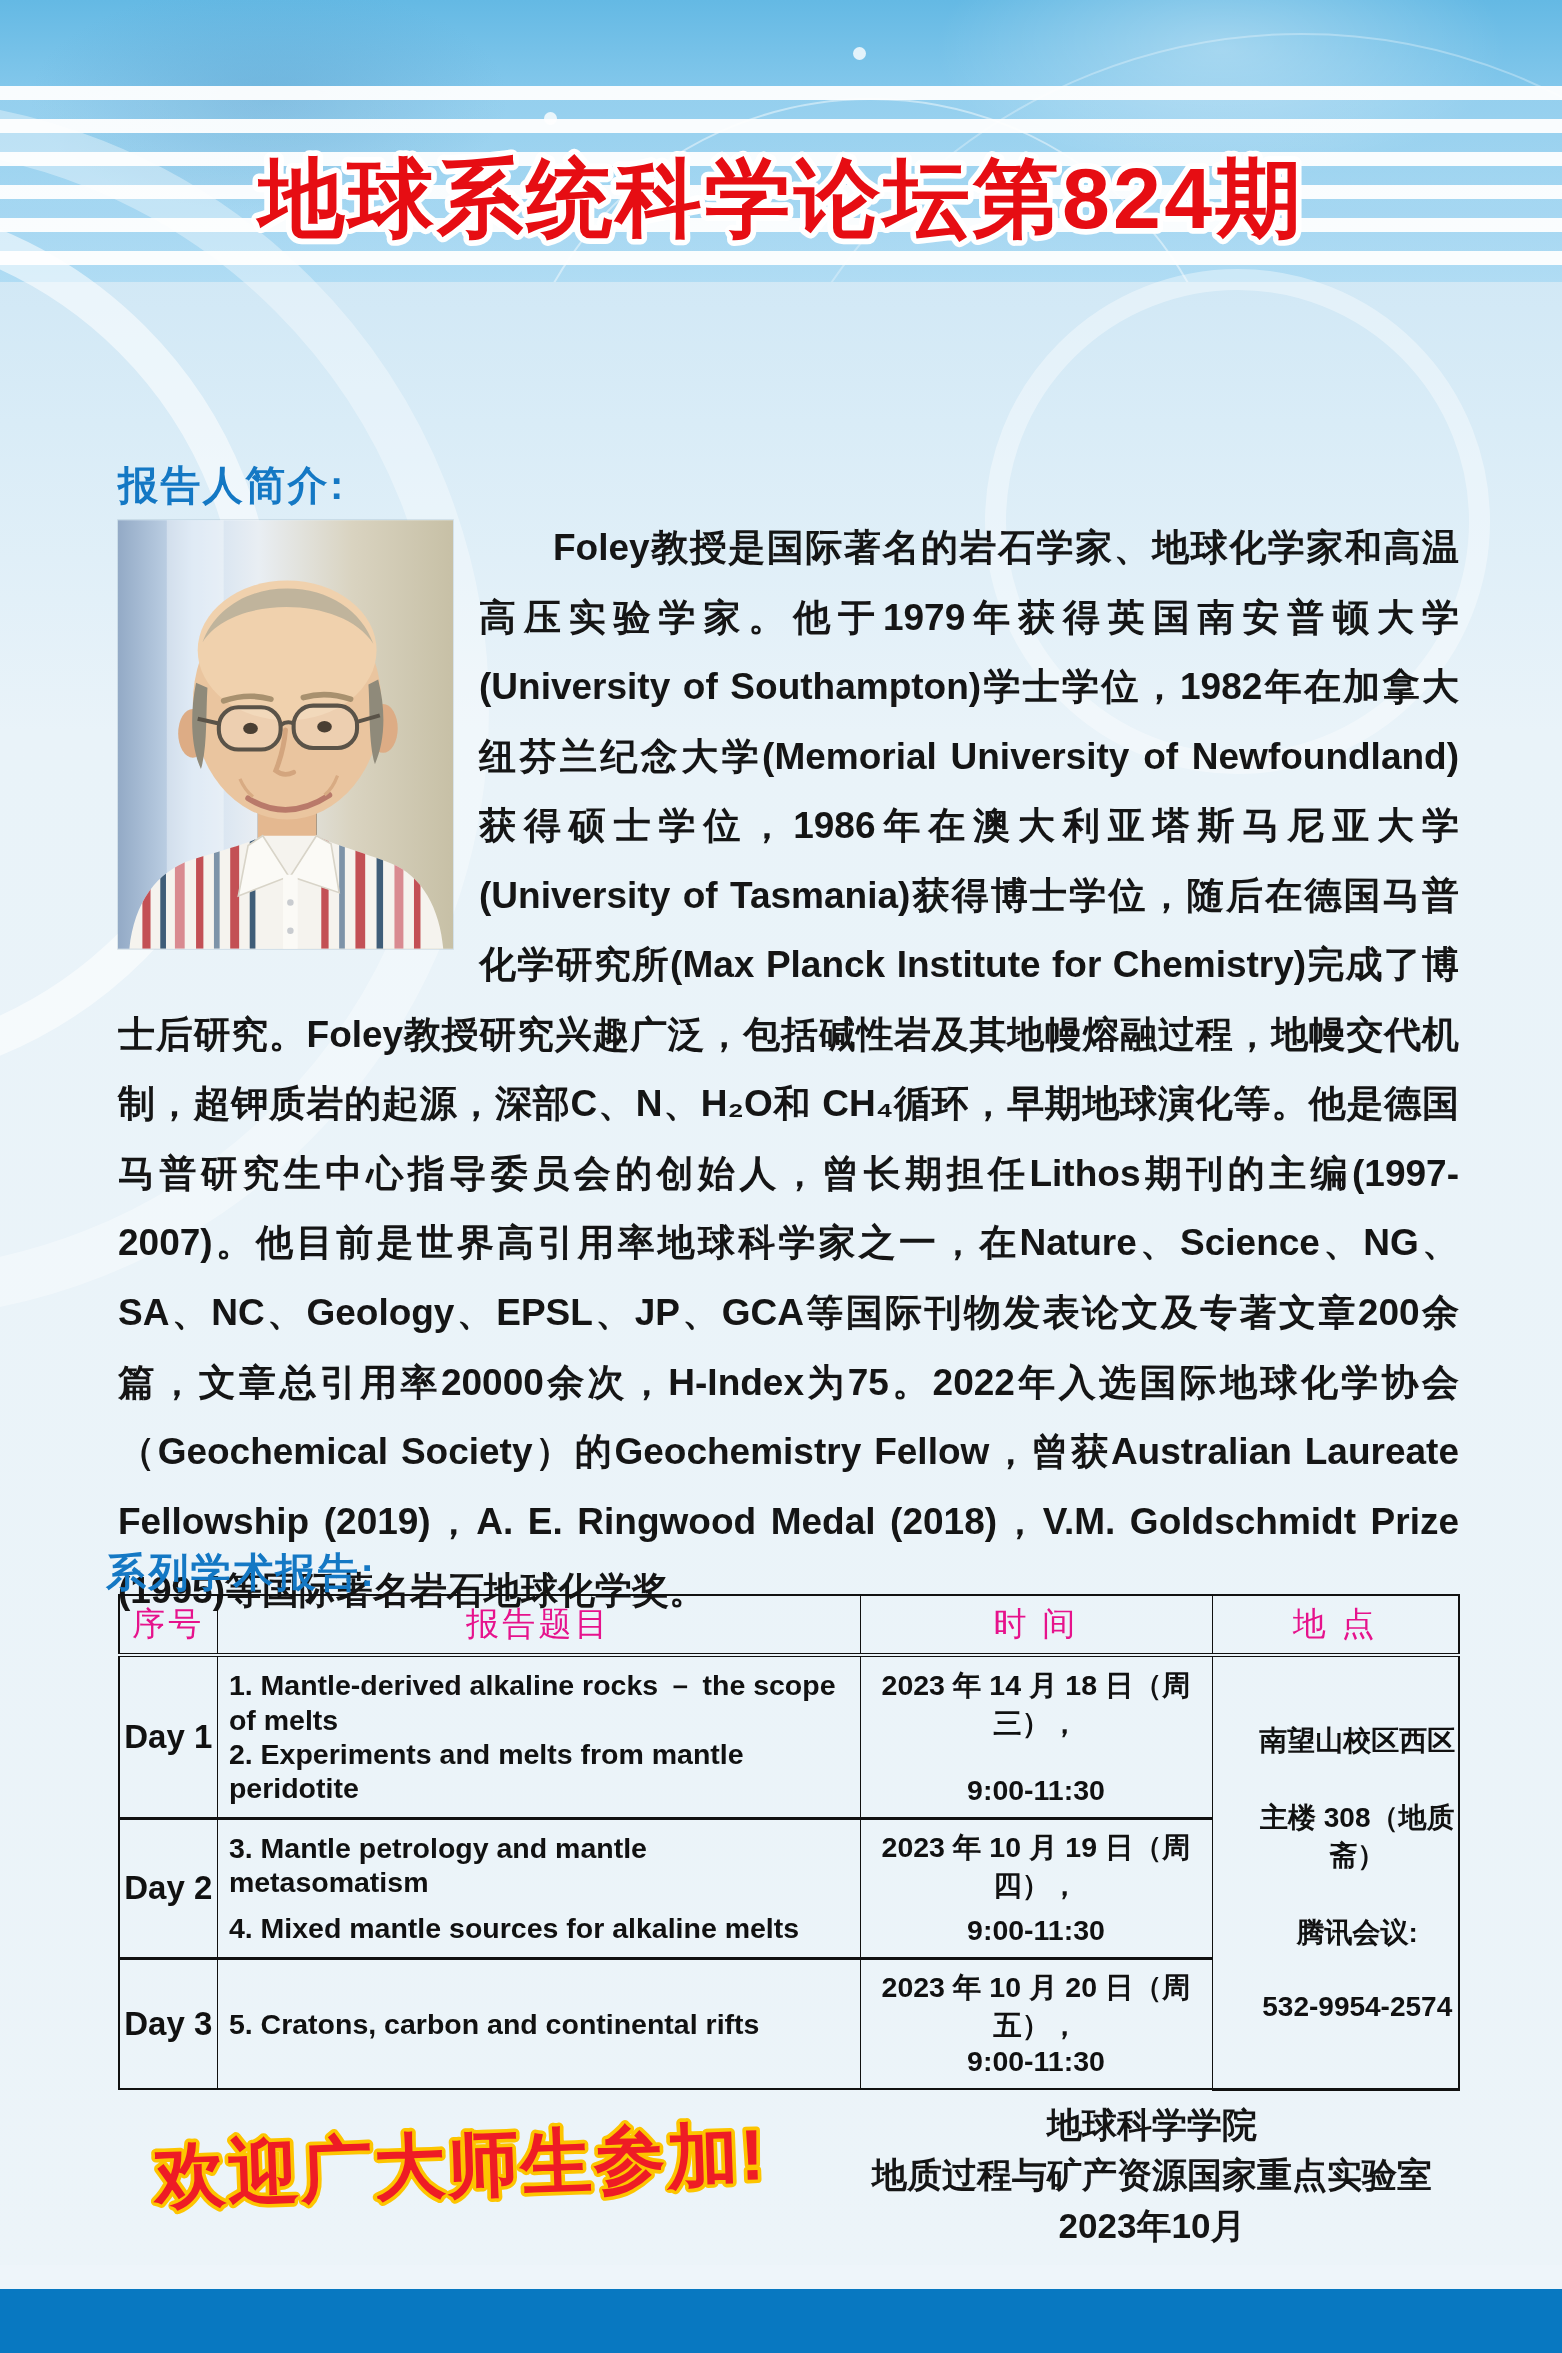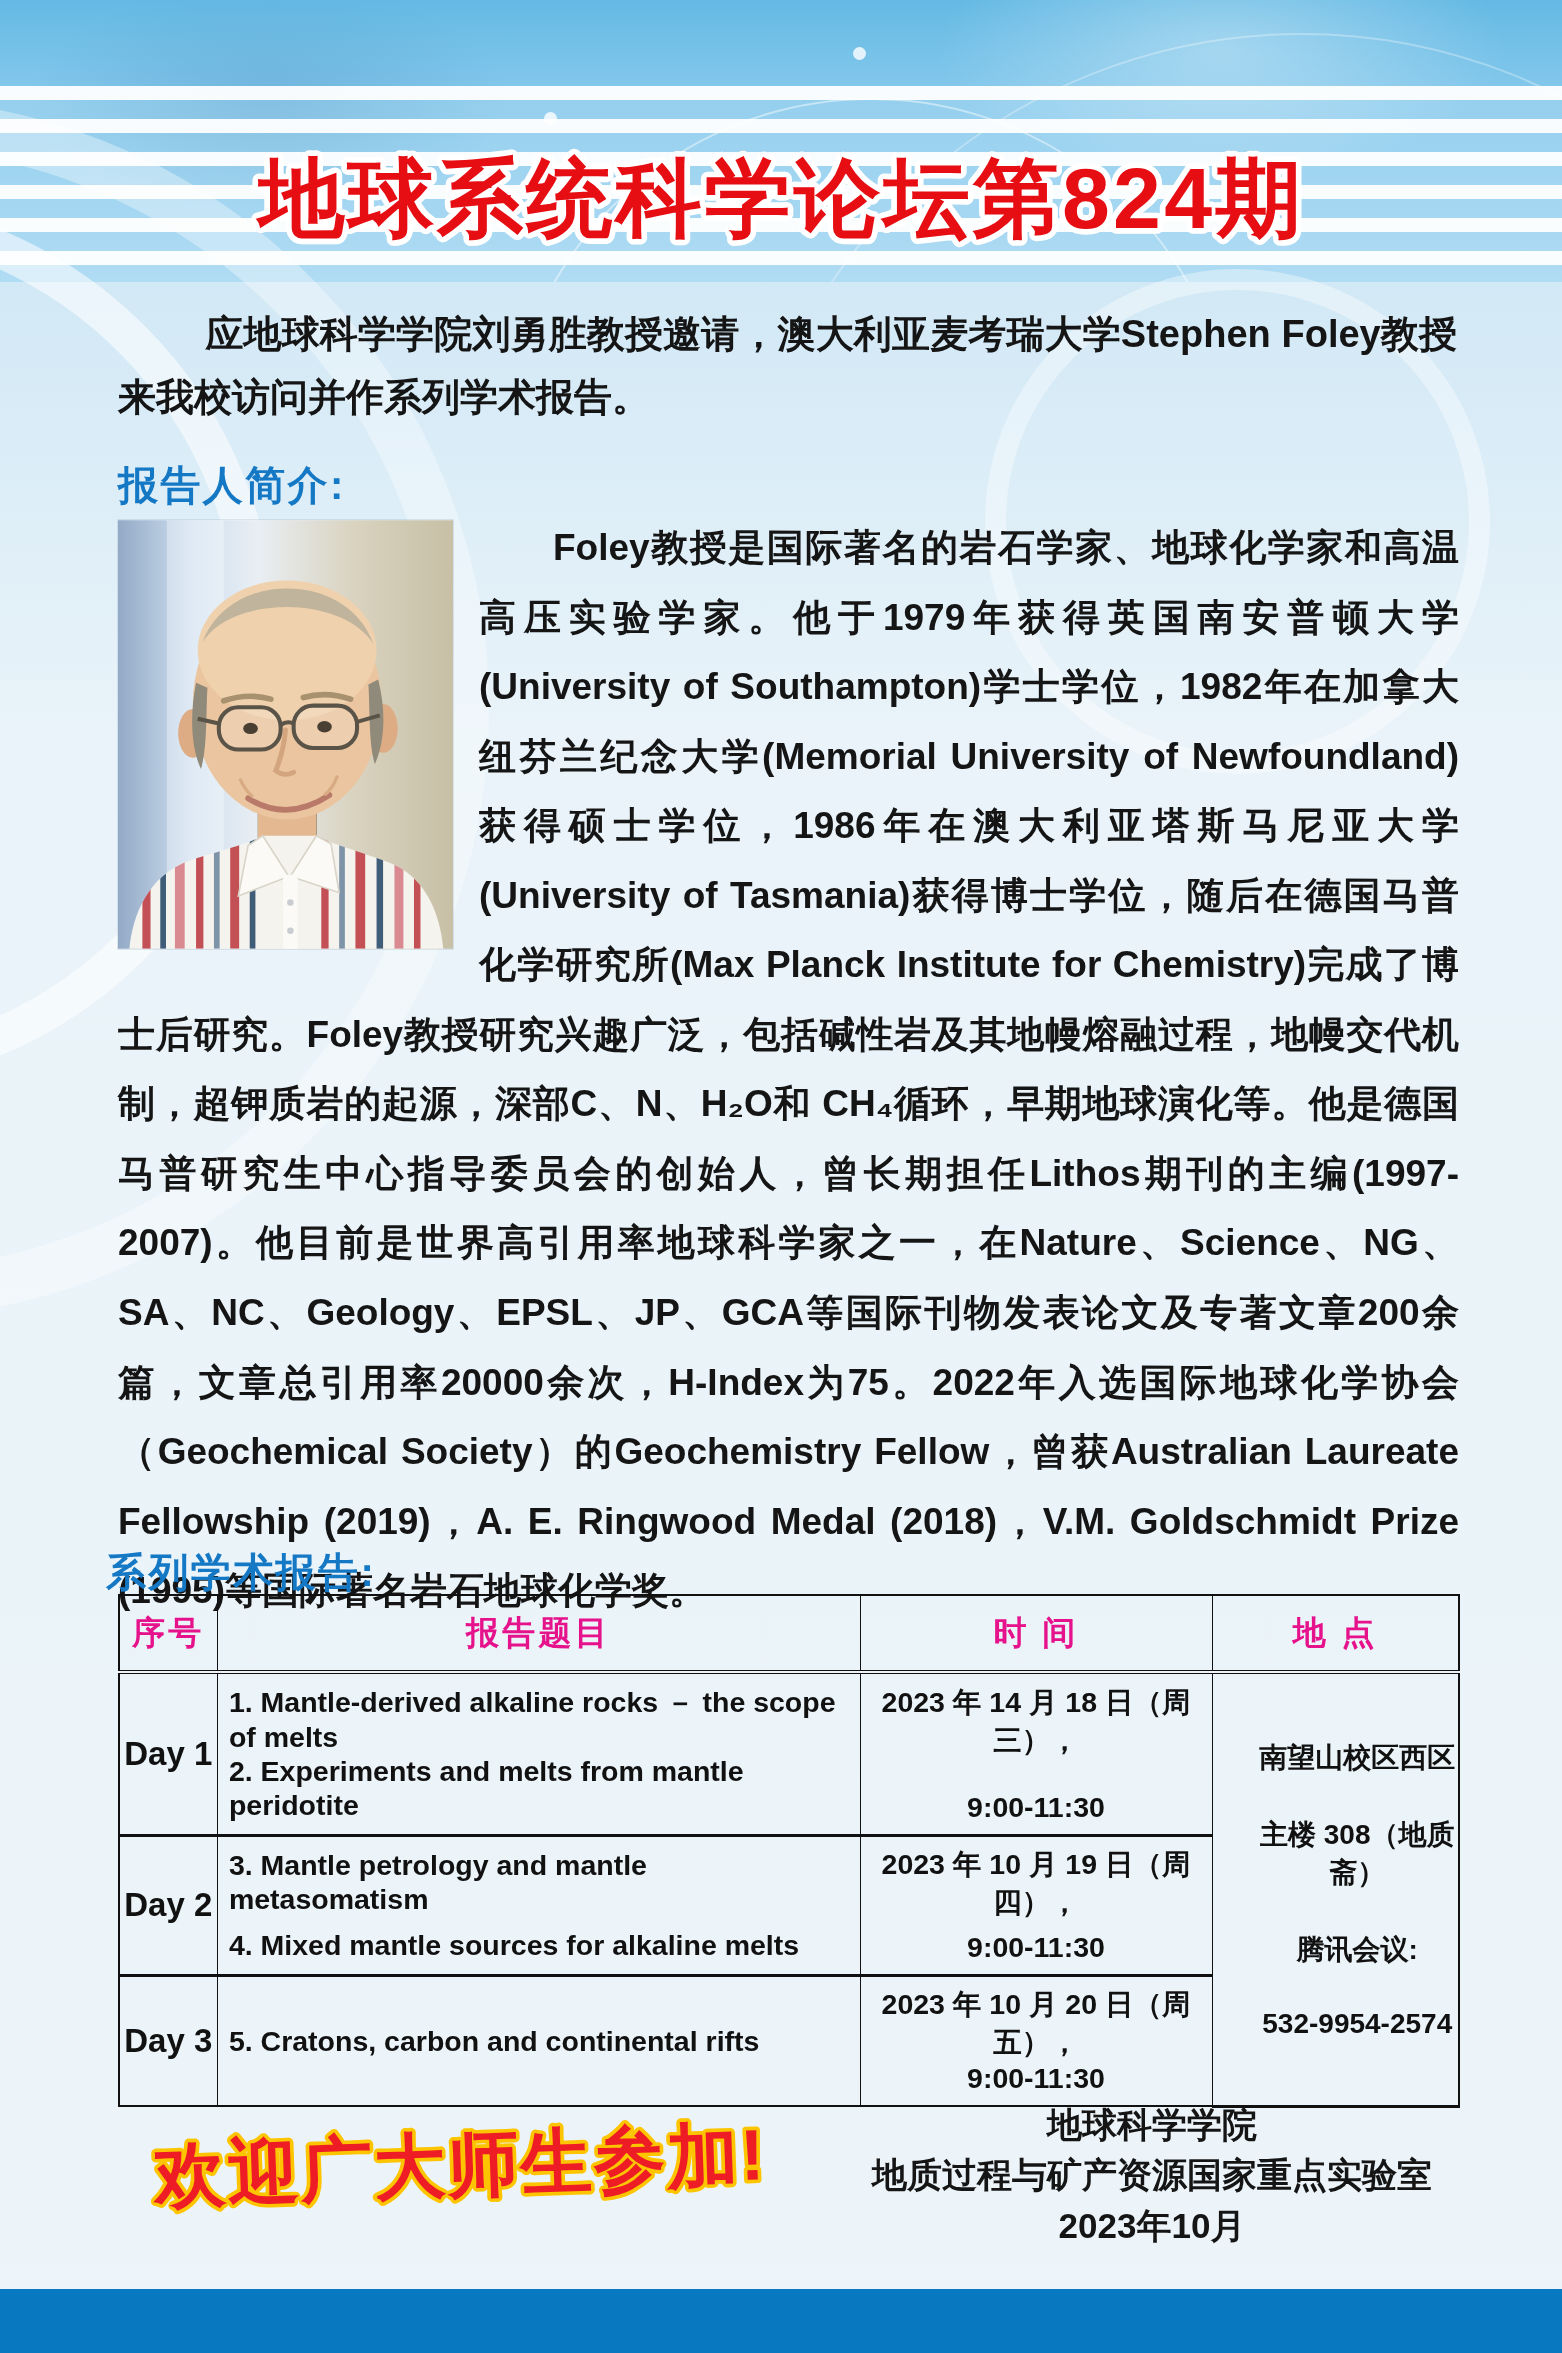--- a/index.html
+++ b/index.html
@@ -75,21 +75,21 @@
   .h-schedule { left:106px; top:1545px; }
   table.sched {
     position:absolute; left:118px; top:1594px; width:1340px;
     border-collapse:collapse; table-layout:fixed;
     color:#111;
   }
   table.sched th, table.sched td { border:1.6px solid #111; }
   table.sched { border:2.4px solid #111; }
   th.c-idx { width:98px; } th.c-title { width:643px; } th.c-time { width:352px; } th.c-loc { width:247px; }
   tr.hdr th {
-    height:77px; font-size:33px; font-weight:bold; color:#e6128c; letter-spacing:3.3px;
+    height:60px; font-size:33px; font-weight:normal; color:#e6128c; letter-spacing:3.3px;
     border-bottom:4.9px double #111;
   }
   tr.r1 td, tr.r2 td { border-bottom:3.3px solid #111; }
   td.day { font-size:33px; font-weight:bold; text-align:center; }
   td.talks { padding:11.4px 6.5px 11.4px 11.4px; }
   .talks-inner { display:flex; flex-direction:column; justify-content:space-between; height:100%; }
   tr.r1 td, tr.r1 { height:140px; } tr.r2 td, tr.r2 { height:140px; } tr.r3 td, tr.r3 { height:111px; }
   .talk { font-size:28.5px; font-weight:bold; line-height:1.2; }
   td.time { padding:9.8px 4.9px; }
   .time-inner { display:flex; flex-direction:column; justify-content:space-between; align-items:center; height:100%; text-align:center; }
@@ -126,21 +126,20 @@
     <div class="stripes"></div>
     <svg class="title-svg" viewBox="0 0 1920 170" width="1563" height="138">
       <text x="960" y="122" text-anchor="middle">地球系统科学论坛第824期</text>
     </svg>
   </div>
 
   <div class="swoosh2"></div>
   <div class="swoosh1"></div>
   <div class="globe-arc"></div>
 
-  <p class="intro">应地球科学学院刘勇胜教授邀请，澳大利亚麦考瑞大学Stephen Foley教授来我校访问并作系列学术报告。</p>
 
   <div class="sec-heading h-speaker">报告人简介:</div>
 
   <div class="bio-wrap">
     <svg class="photo" viewBox="0 0 412 527">
       <defs>
         <linearGradient id="bgGrad" x1="0" y1="0" x2="1" y2="0">
           <stop offset="0" stop-color="#93aac6"></stop>
           <stop offset="0.22" stop-color="#cedff0"></stop>
           <stop offset="0.42" stop-color="#e9eef3"></stop>

